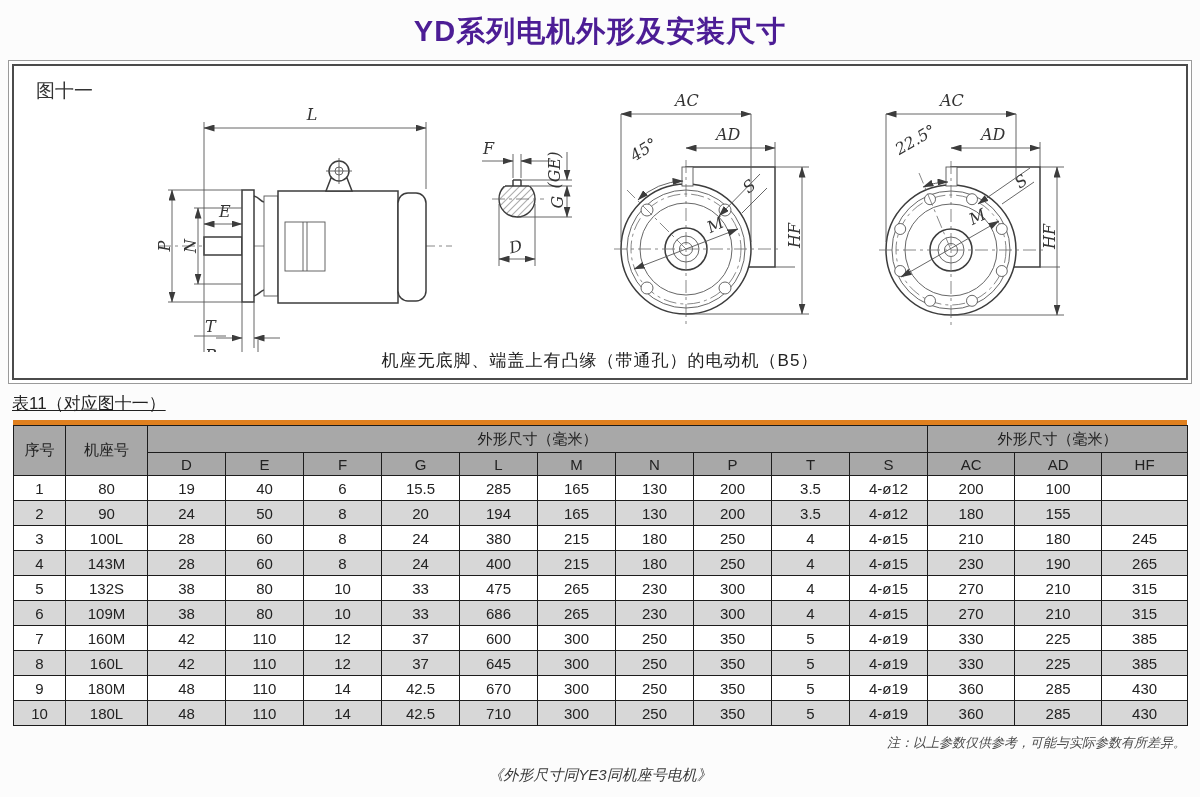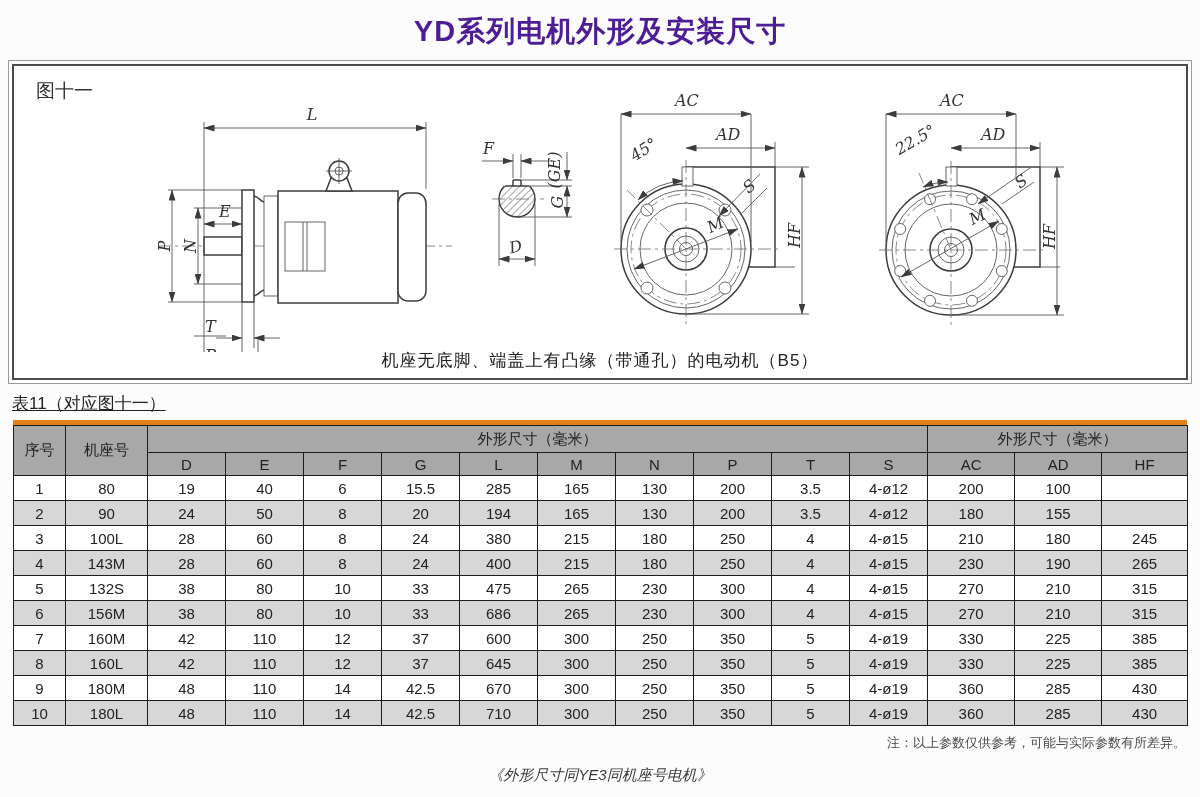--- a/index.html
+++ b/index.html
@@ -43,21 +43,21 @@
   table.spec th, table.spec td {
     border:1px solid #1c1c1c; text-align:center; vertical-align:middle;
     padding:0; overflow:hidden; white-space:nowrap;
   }
   table.spec thead th { background:#a8a8a8; font-weight:400; }
   table.spec thead tr.group-row th { height:27px; }
   table.spec thead tr.col-row th { height:23px; }
   table.spec tbody td { height:25px; }
   table.spec tbody tr:nth-child(even) { background:#d7d7d7; }
   .note {
-    margin:8px 14px 0 0; text-align:right; font-size:13px; color:#4a4a4a;
+    margin:8px 14px 0 0; text-align:right; font-size:13px; color:#4a4a4a;font-style:italic;
   }
   .footer-text {
     margin-top:14px; text-align:center; font-size:15px; color:#3a3a3a;font-style:italic;
   }
 </style>
 </head>
 <body>
 
 <div class="page-title">YD系列电机外形及安装尺寸</div>
 
@@ -393,21 +393,21 @@
         <td>230</td>
         <td>300</td>
         <td>4</td>
         <td>4-ø15</td>
         <td>270</td>
         <td>210</td>
         <td>315</td>
       </tr>
       <tr>
         <td>6</td>
-        <td>156M</td>
+        <td>109M</td>
         <td>38</td>
         <td>80</td>
         <td>10</td>
         <td>33</td>
         <td>686</td>
         <td>265</td>
         <td>230</td>
         <td>300</td>
         <td>4</td>
         <td>4-ø15</td>

